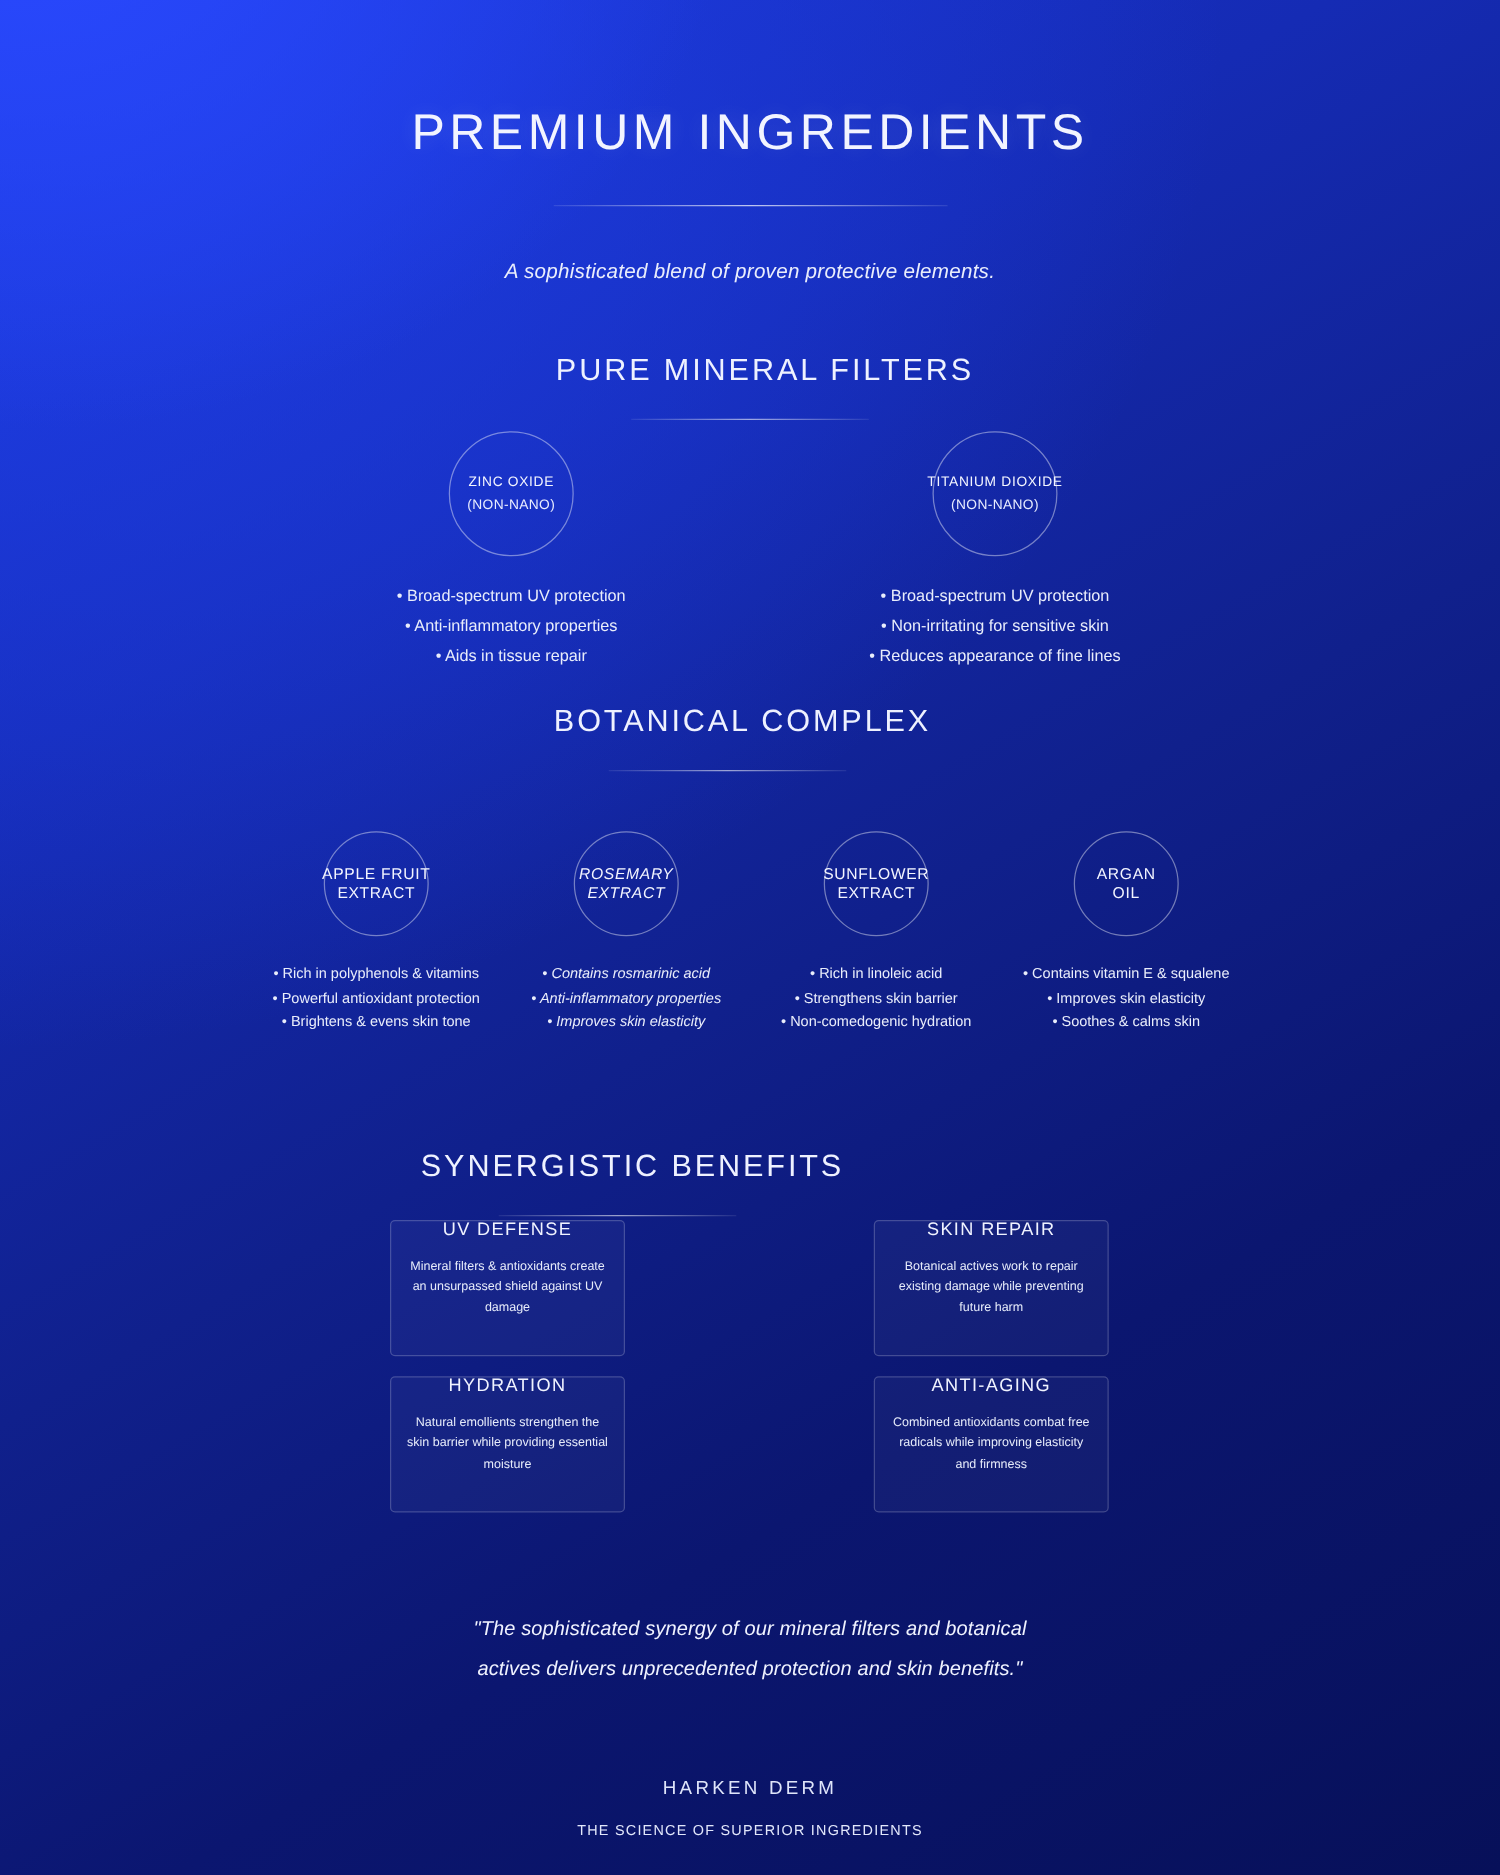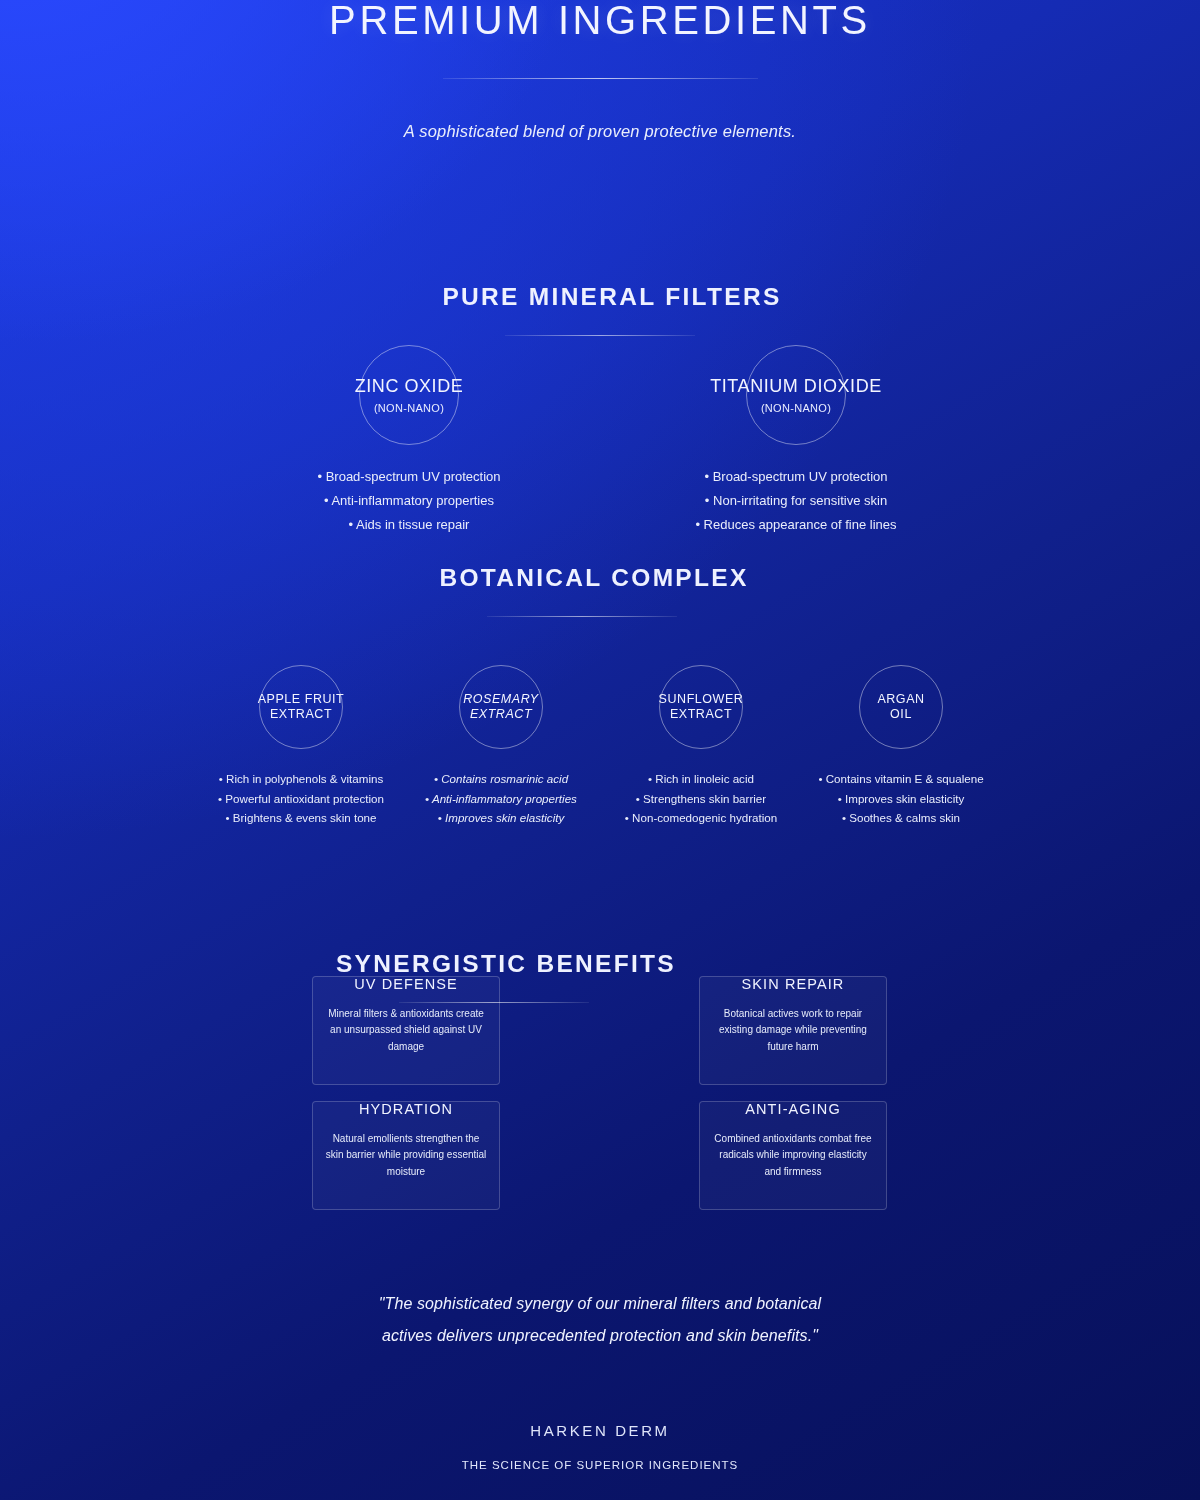--- a/index.html
+++ b/index.html
@@ -14,54 +14,54 @@
     color:#fff;
     overflow:hidden;
     position:relative;
   }
   .page { position:relative; width:1200px; height:1500px; }
 
   
   .hdr { text-align:center; }
   .main-title {
     font-size:40px; font-weight:300; letter-spacing:3.6px;
-    color:#f2f4ff; line-height:1;
+    color:#f2f4ff; padding-top:86px; line-height:1;
     text-shadow:0 0 18px rgba(255,255,255,.12);
   }
   .title-rule {
     width:315px; height:1px; margin:38px auto 0;
     background:linear-gradient(90deg, rgba(255,255,255,.10), rgba(255,255,255,.72), rgba(255,255,255,.10));
   }
   .subtitle {
     margin-top:43px; font-size:16.5px; font-style:italic; font-weight:400;
     color:#eaeefc; letter-spacing:.2px;
   }
 
   
   .section-head { text-align:center; }
   .section-title {
-    font-size:24.5px; font-weight:700; letter-spacing:2.3px; color:#eef1ff;
+    font-size:24.5px; font-weight:400; letter-spacing:2.3px; color:#eef1ff;
     line-height:1;
     padding-left:24px;
   }
   .section-rule {
     width:190px; height:1px; margin:25px auto 0;
     background:linear-gradient(90deg, rgba(255,255,255,.08), rgba(255,255,255,.58), rgba(255,255,255,.08));
   }
 
   
   .circle {
     border-radius:50%;
     border:1px solid rgba(255,255,255,.42);
     display:flex; flex-direction:column;
     align-items:center; justify-content:center;
     position:relative;
   }
   .circle .c-name {
-    font-size:18px; font-weight:300; letter-spacing:.55px;
+    font-size:11px; font-weight:300; letter-spacing:.55px;
     color:#f3f5ff; white-space:nowrap; line-height:1.22; text-align:center;
   }
   .circle .c-sub {
     font-size:11px; font-weight:400; letter-spacing:.3px;
     color:#e8ecff; margin-top:5px; white-space:nowrap;
   }
   .benefit-list { margin-top:17px; text-align:center; }
   .benefit-list li {
     list-style:none; font-size:12.6px; font-weight:400;
     color:#e9edfb; line-height:1; margin-bottom:10px; white-space:nowrap;
@@ -221,21 +221,21 @@
       </div>
       <ul class="benefit-list">
         <li>• Contains vitamin E &amp; squalene</li>
         <li>• Improves skin elasticity</li>
         <li>• Soothes &amp; calms skin</li>
       </ul>
     </div>
 
   </div>
 
-  <div class="section-head" style="position:absolute;top:952px;left:0;width:988px;">
+  <div class="section-head" style="position:absolute;top:922px;left:0;width:988px;">
     <h2 class="section-title">SYNERGISTIC BENEFITS</h2>
     <div class="section-rule"></div>
   </div>
 
   <div class="cards">
 
     <div class="card c1">
       <div class="card-title">UV DEFENSE</div>
       <div class="card-text">Mineral filters &amp; antioxidants create an unsurpassed shield against UV damage</div>
     </div>

